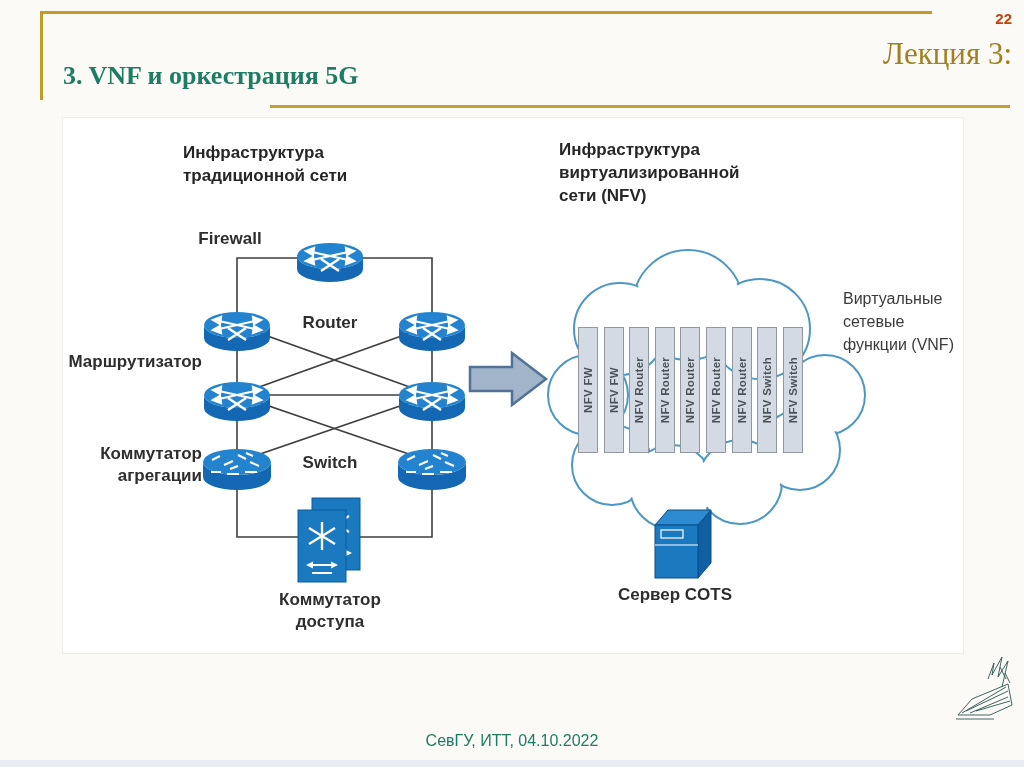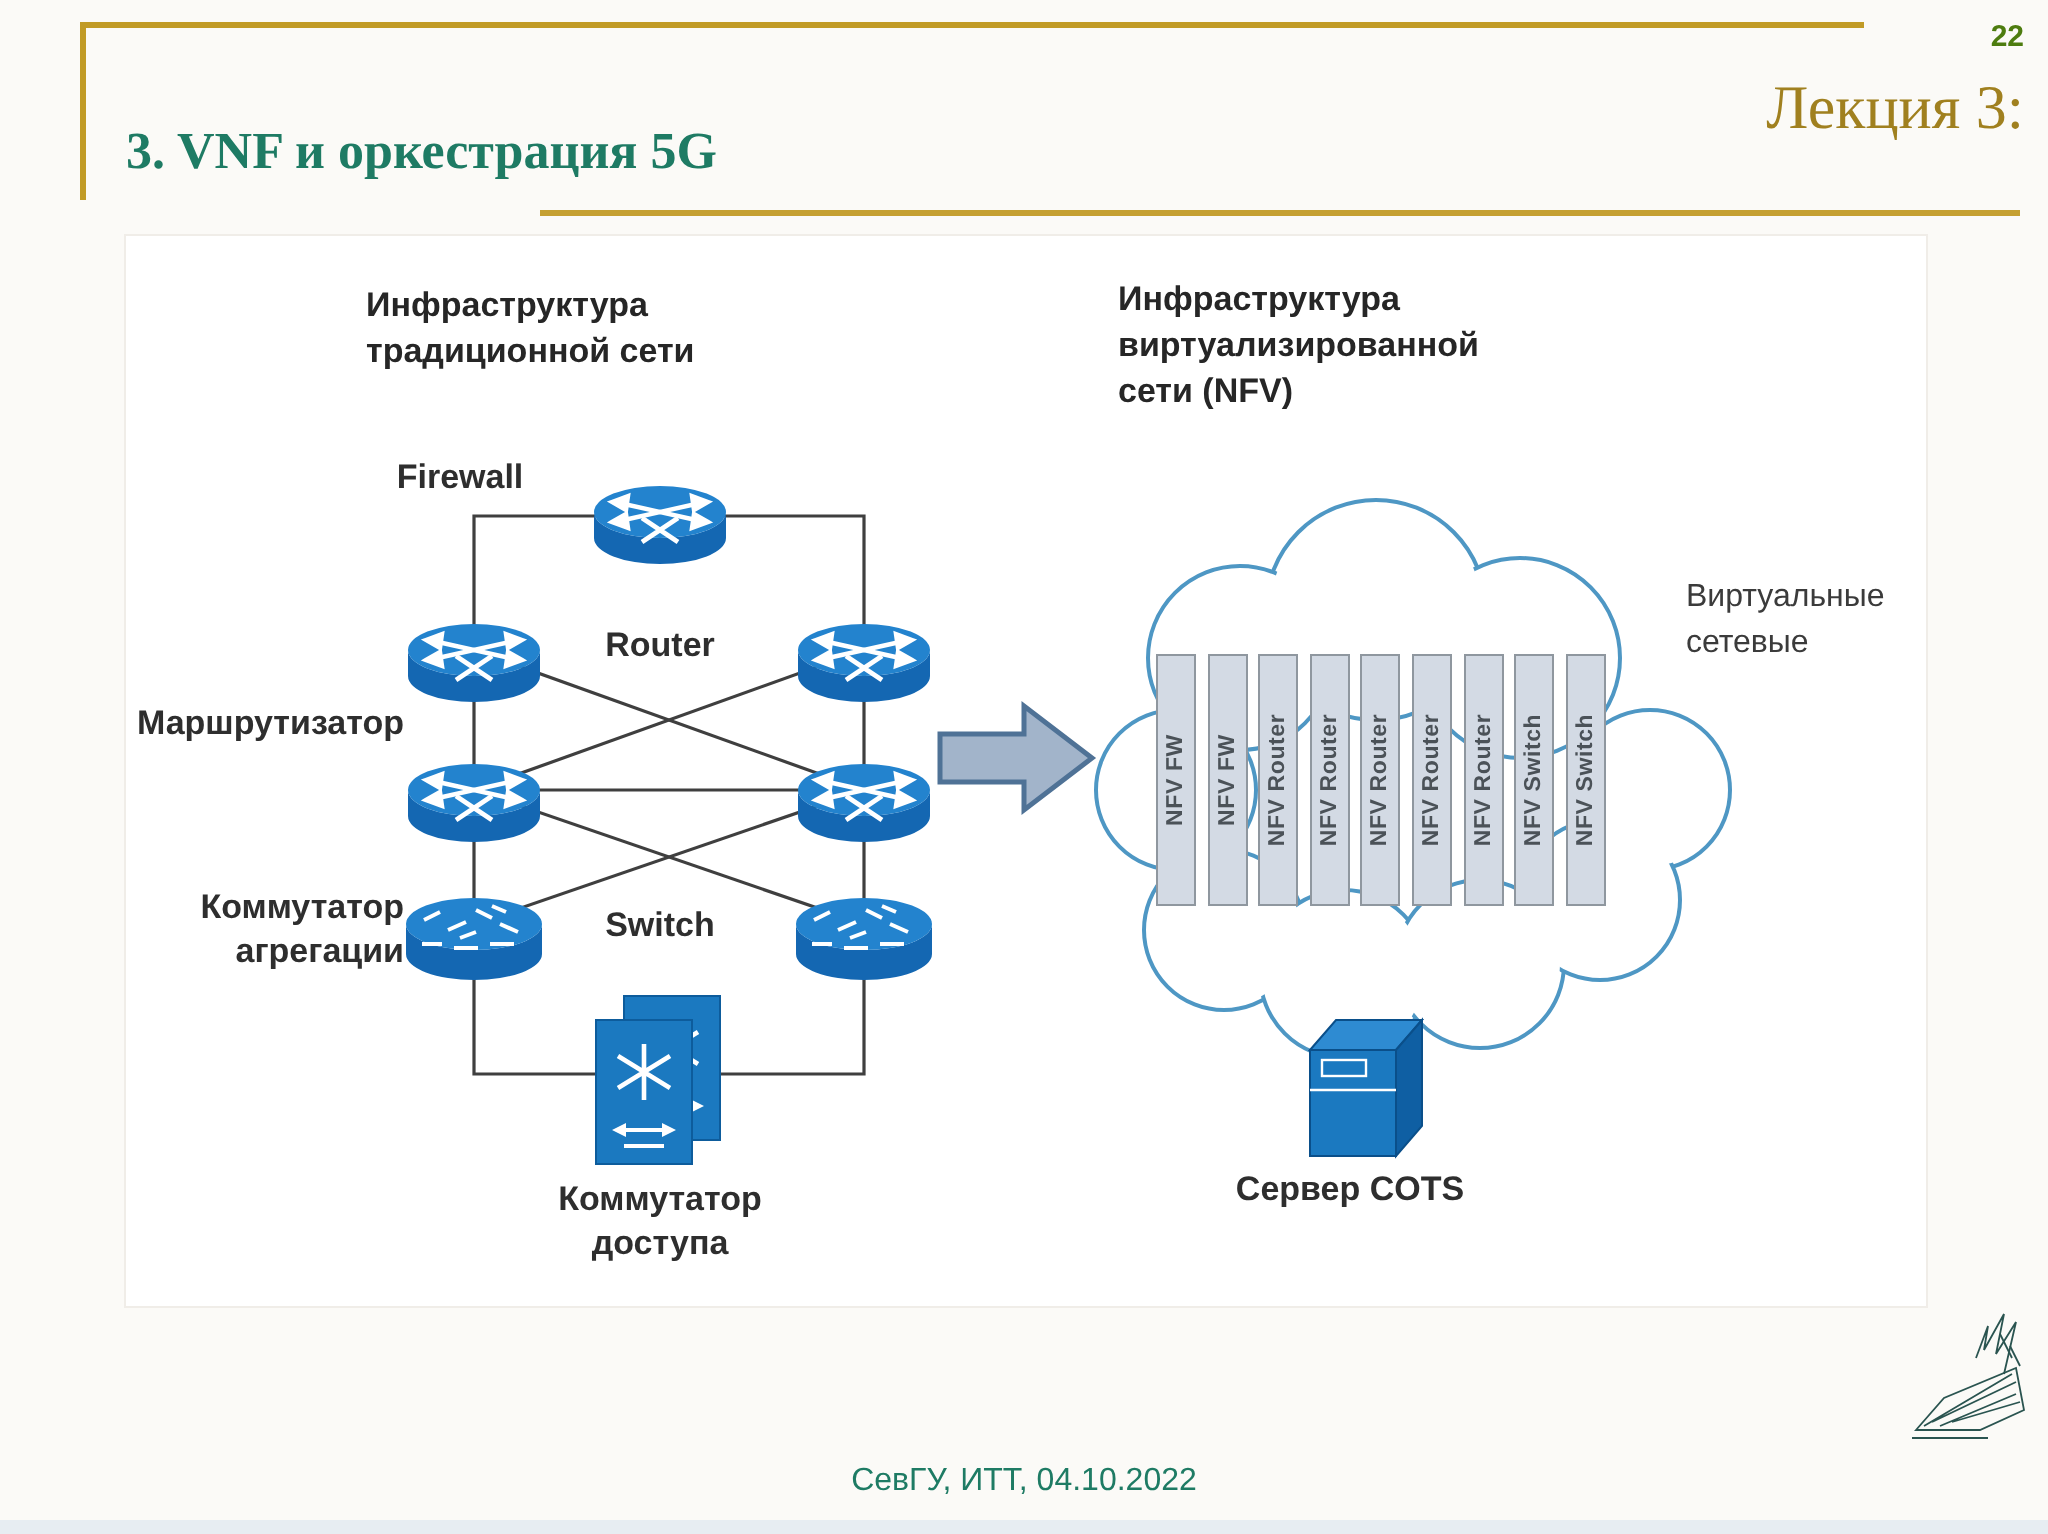--- a/index.html
+++ b/index.html
@@ -2,21 +2,21 @@
 <html><head>
 <meta charset="utf-8">
 <style>
   html,body{margin:0;padding:0;}
   .slide{position:relative;width:1024px;height:767px;background:#FBFAF7;overflow:hidden;
          font-family:"Liberation Sans",sans-serif;}
   
   .gold-top{position:absolute;left:43px;top:11px;width:889px;height:3px;background:#C19B26;}
   .gold-left{position:absolute;left:40px;top:11px;width:3px;height:89px;background:#C19B26;}
   .gold-sub{position:absolute;left:270px;top:105px;width:740px;height:3px;background:#C5A032;}
-  .page-num{position:absolute;right:12px;top:10px;font:700 15px "Liberation Sans",sans-serif;color:#4d7c0f;}
+  .page-num{position:absolute;right:12px;top:10px;font:700 15px "Liberation Sans",sans-serif;color:#c2410c;}
   .title{position:absolute;left:63px;top:26px;font:700 26px "Liberation Serif",serif;color:#1E7B64;margin-top:35px;}
   .lecture{position:absolute;right:12px;top:36px;font:400 31px "Liberation Serif",serif;color:#A0801F;}
   
   .canvas{position:absolute;left:62px;top:117px;width:900px;height:535px;background:#FFFFFF;border:1px solid #F0EDE8;}
   .diag-svg{position:absolute;left:60px;top:117px;}
   
   .h-col{position:absolute;width:300px;text-align:left;font:700 17px "Liberation Sans",sans-serif;
          color:#262626;line-height:23px;}
   .h-left{left:183px;top:141px;}
   .h-right{left:559px;top:138px;}
@@ -168,20 +168,21 @@
   <div class="lbl lbl-switch">Switch</div>
   <div class="lbl lbl-access">
     <div>Коммутатор</div>
     <div>доступа</div>
   </div>
   <div class="lbl lbl-server">Сервер COTS</div>
 
   <div class="vnf-note">
     <div>Виртуальные</div>
     <div>сетевые</div>
+    <div>функции (VNF)</div>
   </div>
 
   <div class="bar" style="left:578px">
       <span>NFV FW</span>
     </div>
   <div class="bar" style="left:604px">
       <span>NFV FW</span>
     </div>
   <div class="bar" style="left:629px">
       <span>NFV Router</span>

